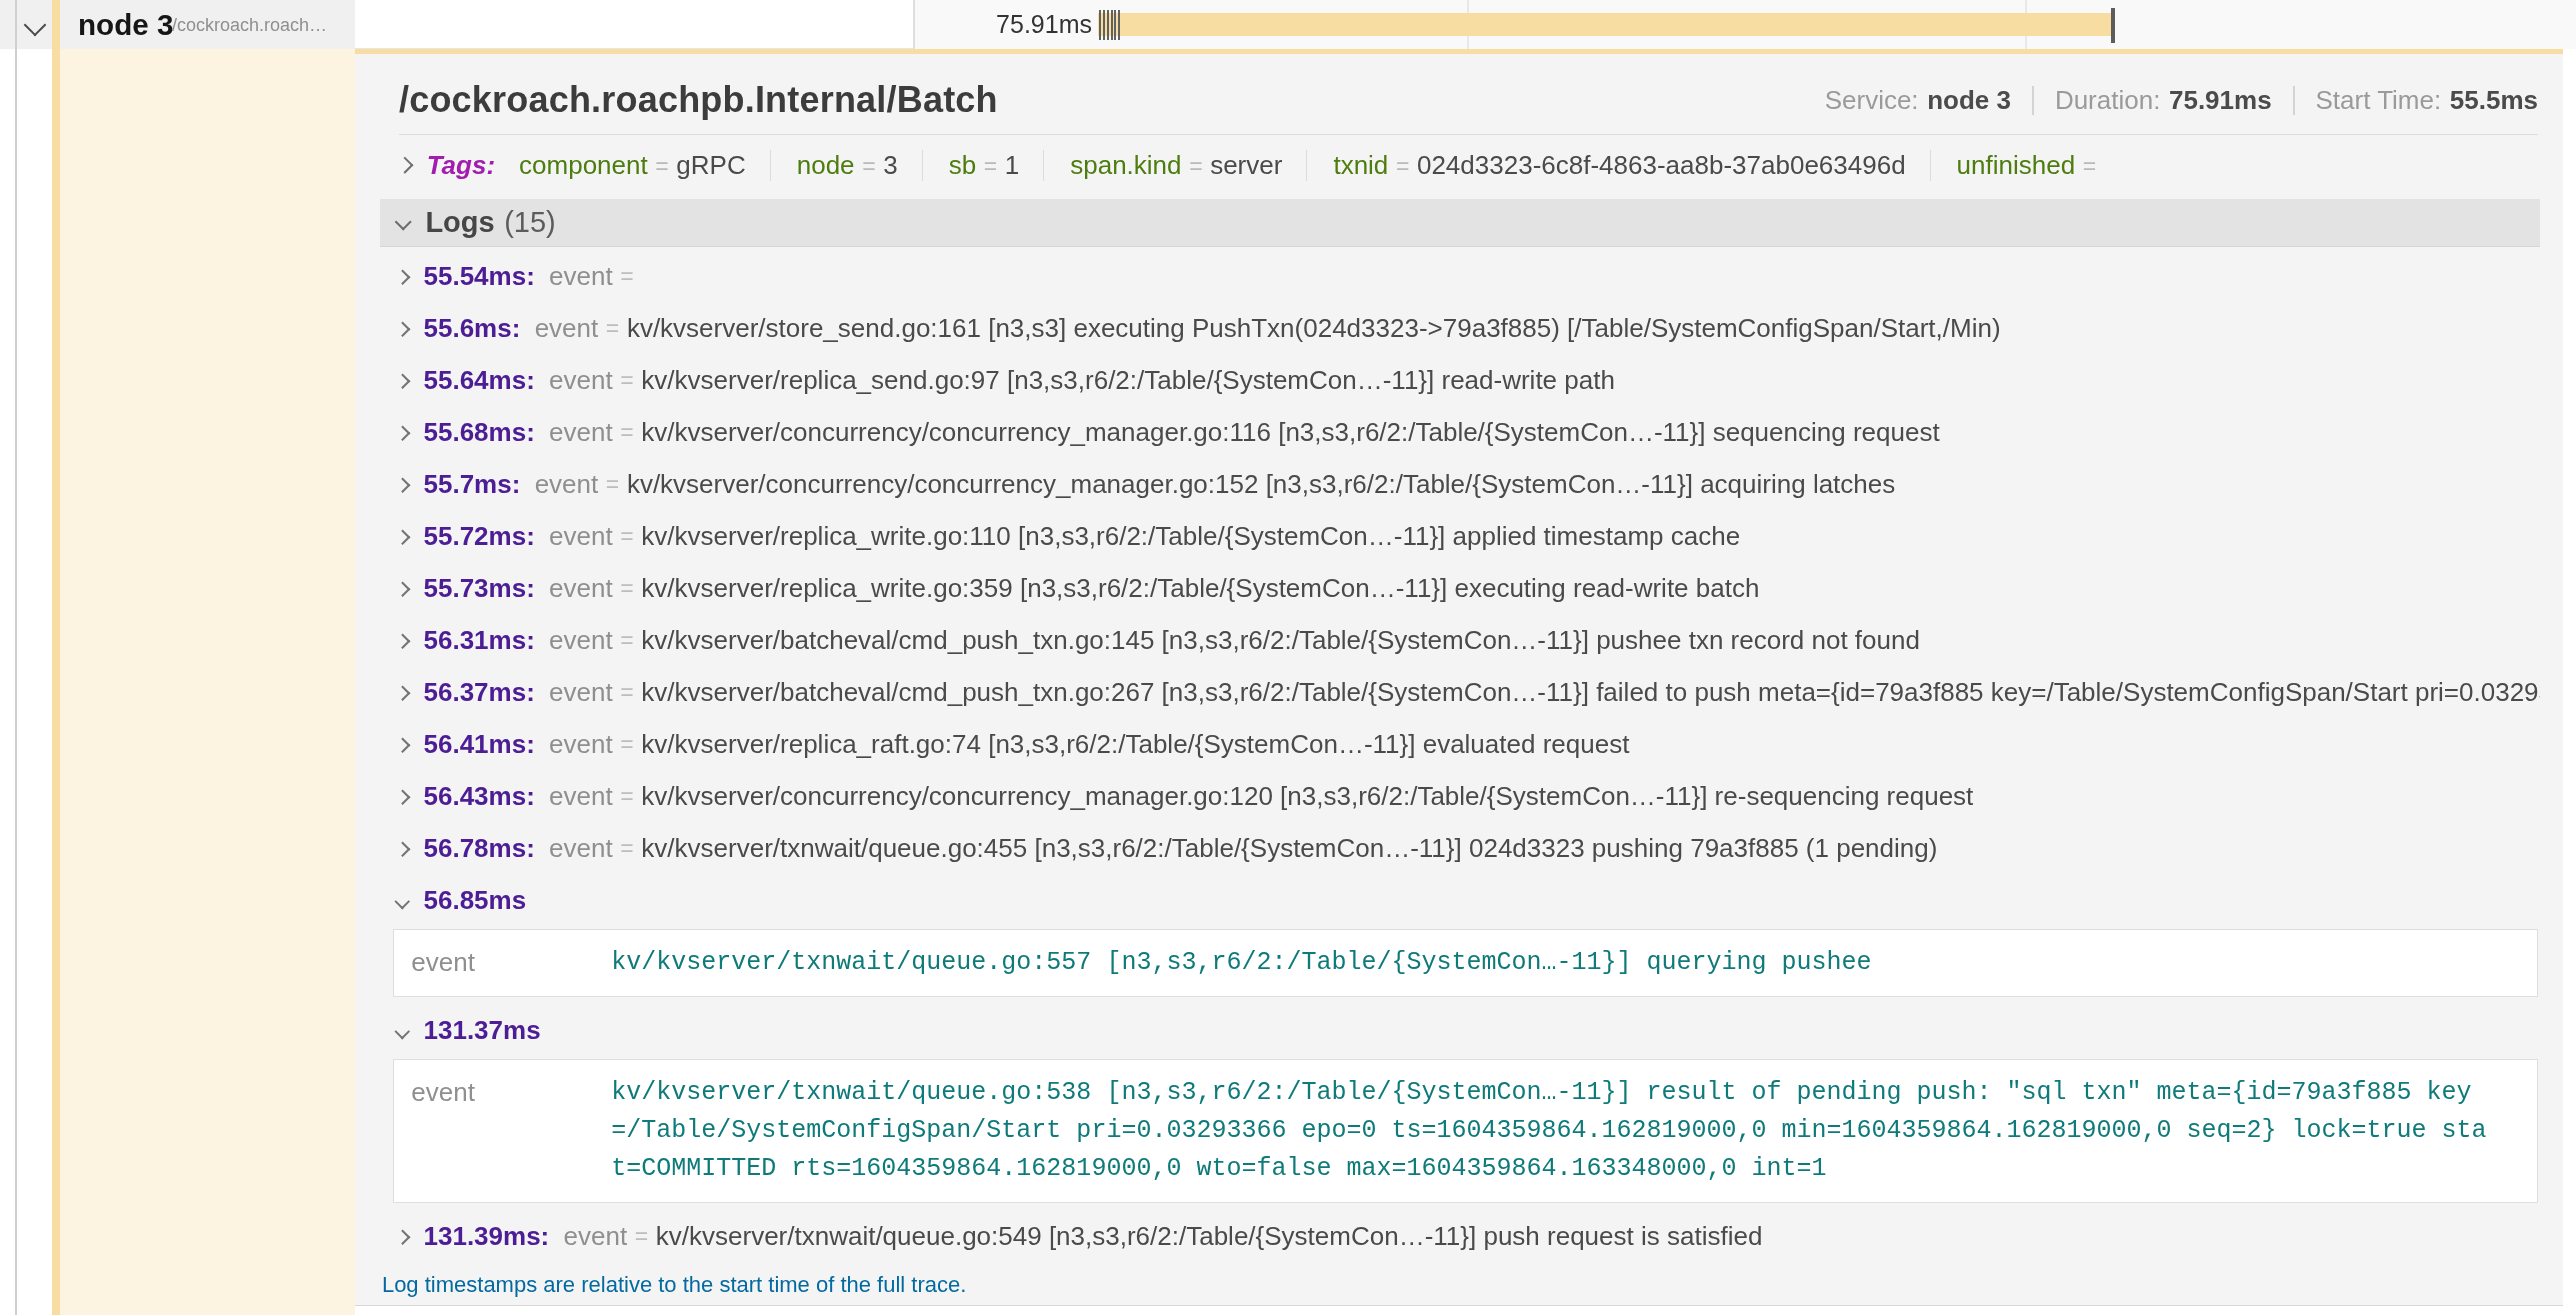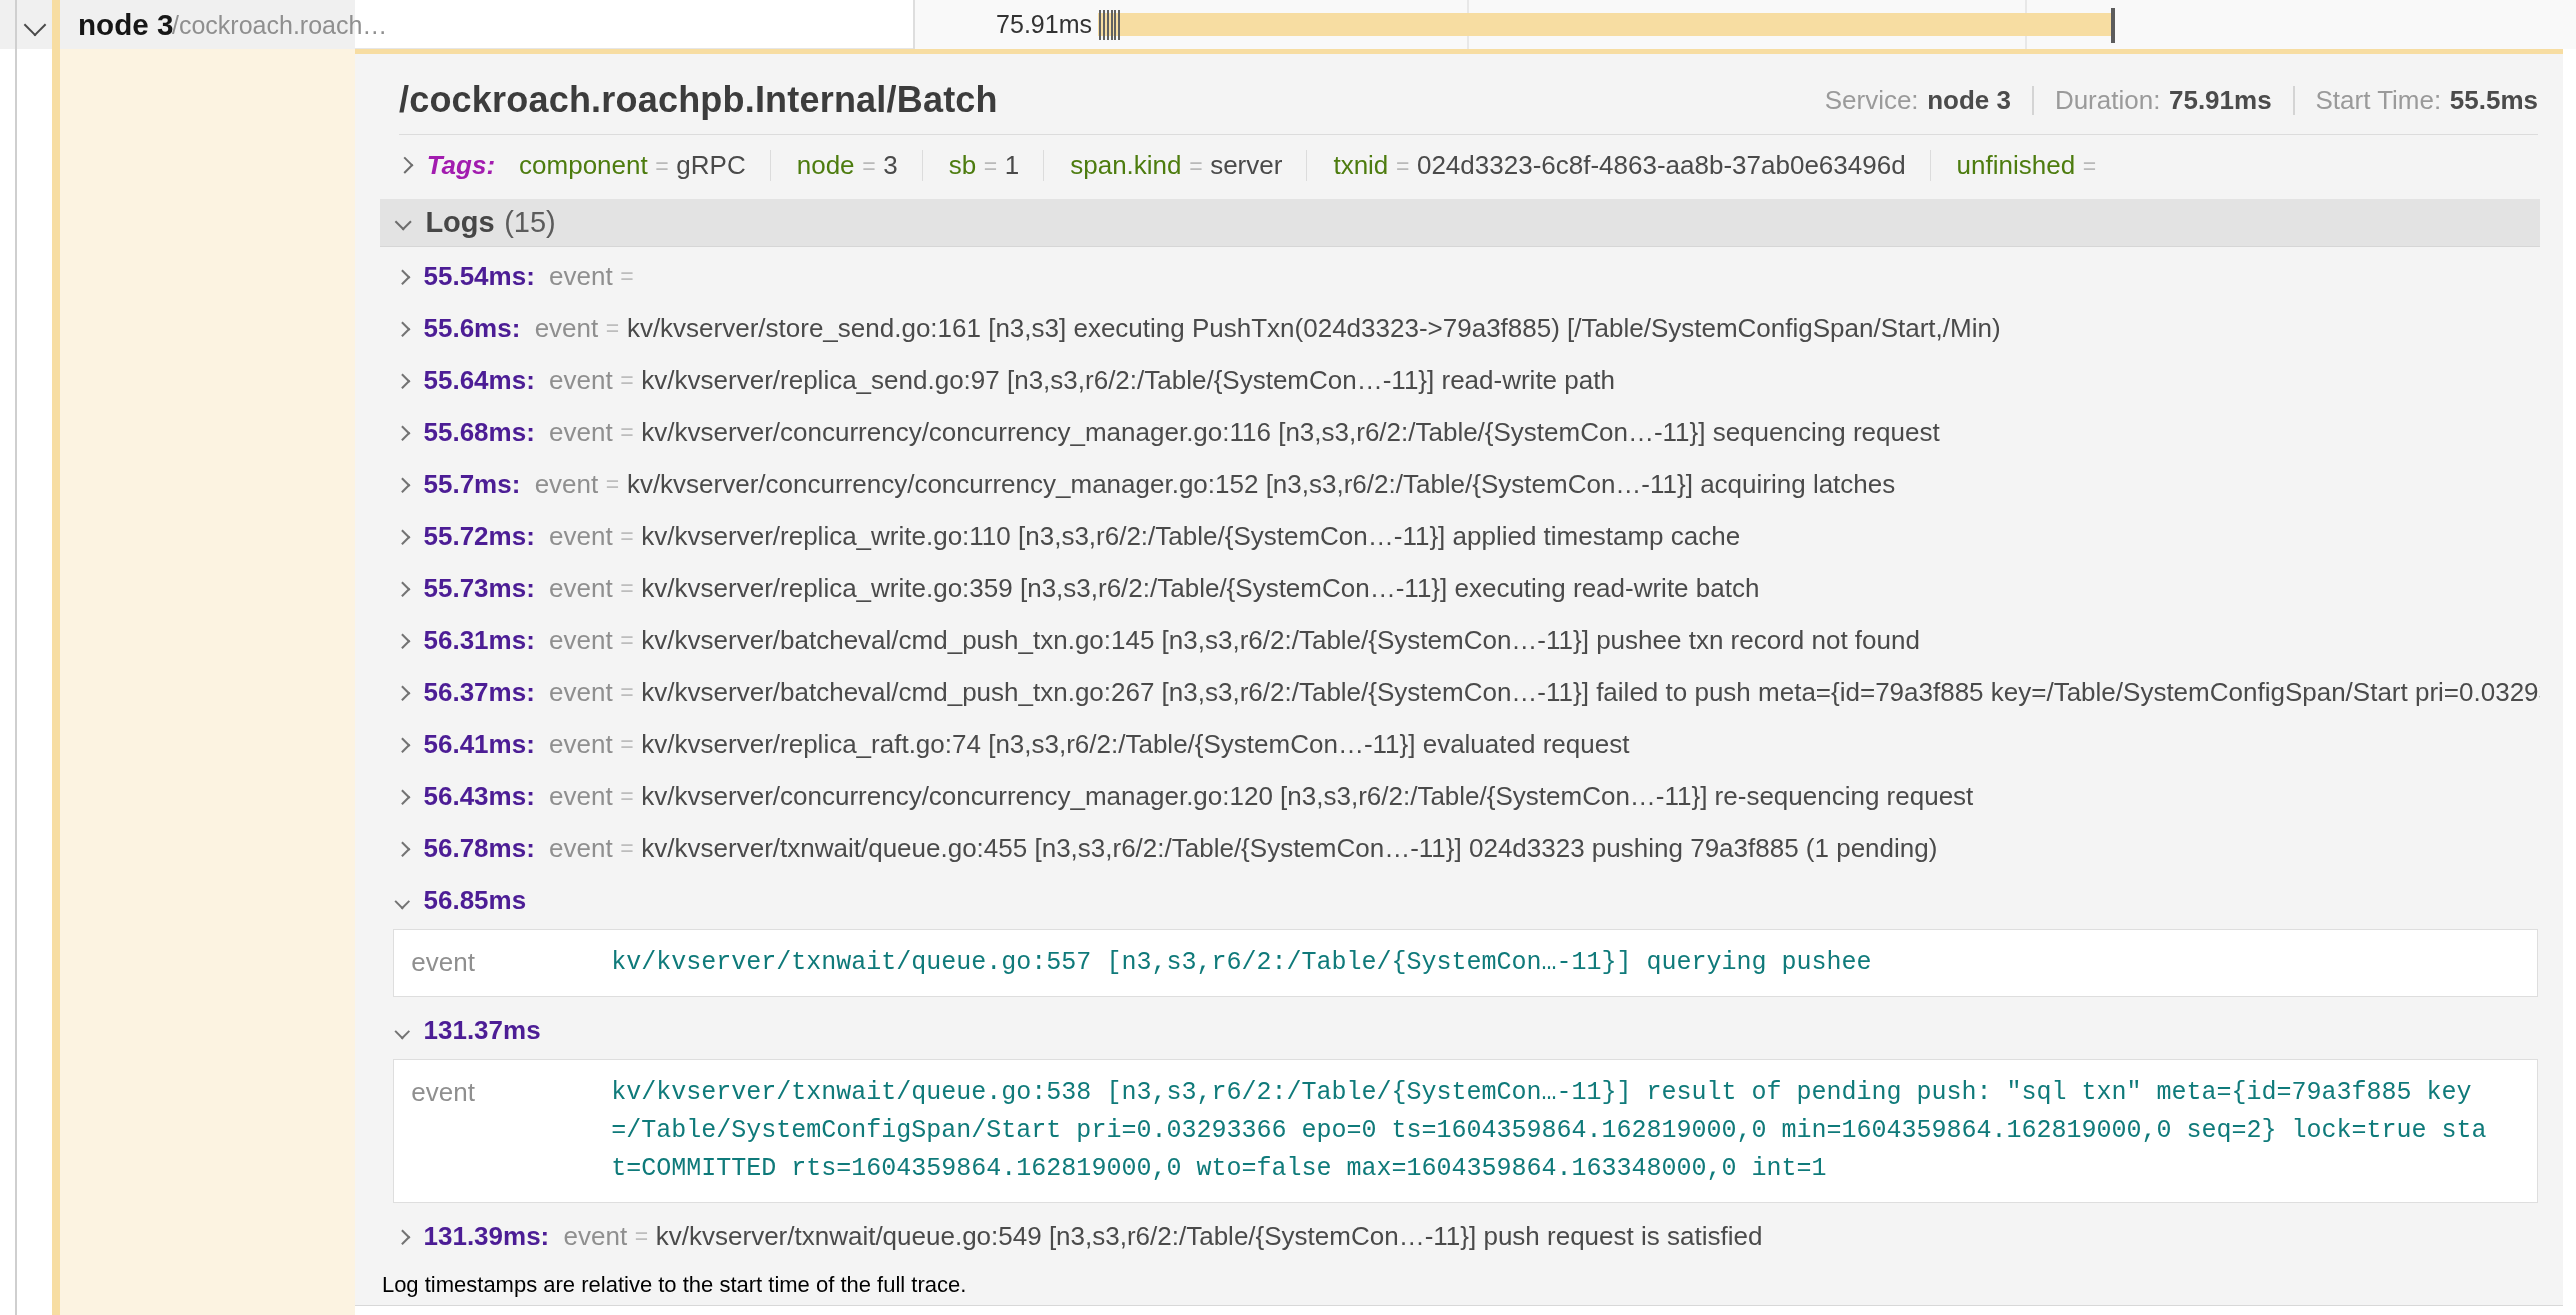--- a/index.html
+++ b/index.html
@@ -17,21 +17,21 @@
 
   
   .topbar { position:absolute; left:0; top:0; width:2576px; height:49px;
             border-bottom:1.9px solid #e6e6e6; background:#fff; z-index:2; }
   .topbar .namecol-bg { position:absolute; left:0; top:0; width:355px; height:49px; background:#f0f0f0; }
   .topbar .tl-bg { position:absolute; left:913px; top:0; width:1663px; height:49px; background:#f9f9f9; }
   .topbar .gridline { position:absolute; top:0; width:1.9px; height:49px; background:#e8e8e8; }
   .topbar .col-divider { position:absolute; left:913px; top:0; width:1.9px; height:49px; background:#dedede; }
   .topbar .row-chev { position:absolute; left:27px; top:17px; }
   .topbar .svc { position:absolute; left:78px; top:0; line-height:49px; font-size:29.6px; font-weight:bold; color:#161616; }
-  .topbar .op  { position:absolute; left:172px; top:0; line-height:51px; font-size:25px; color:#8f8f8f; }
+  .topbar .op  { position:absolute; left:172px; top:0; line-height:51px; font-size:18px; color:#8f8f8f; }
   .topbar .dur { position:absolute; left:915px; top:0; width:177px; text-align:right; line-height:49px; font-size:25px; color:#333; }
   .topbar .bar { position:absolute; left:1098px; top:13.3px; width:1014px; height:23px; background:#f7dda2; }
   .topbar .tick { position:absolute; top:9.5px; width:1.9px; height:30.5px; background:#616161; }
   .topbar .endmark { position:absolute; left:2111px; top:7.6px; width:3.8px; height:35px; background:#5c5c5c; }
 
   
   .left-vline  { position:absolute; left:15.3px; top:0; width:1.9px; height:1316px; background:#cfcfcf; z-index:3; }
   .yellow-band { position:absolute; left:52px; top:0; width:7.6px; height:1316px; background:#f7dda2; z-index:3; }
   .cream-col   { position:absolute; left:60px; top:49px; width:295px; height:1267px; background:#fcf3e1; z-index:1; }
 
@@ -68,21 +68,21 @@
   .lr-key { color:#8f8f8f; }
   .lr-eq  { color:#bdbdbd; margin:0 7.6px; font-size:23px; }
   .lr-val { color:#4a4a4a; }
 
   .event-box { background:#fff; border:1px solid #dedede; margin:1.9px 1.9px 7.6px 13.3px;
                display:flex; padding:14.3px 38px 14.3px 17px; }
   .eb-key { width:200px; flex:none; color:#8f8f8f; font-size:26px; padding-top:2.9px; }
   .eb-val { font-family:"Liberation Mono", monospace; font-size:25px; color:#0f7a7a;
             line-height:38px; word-break:break-all; white-space:pre-wrap; }
 
-  .logs-footer { margin-top:9.5px; padding-left:1.9px; font-size:22px; color:#000000; }
+  .logs-footer { margin-top:9.5px; padding-left:1.9px; font-size:22px; color:#0369a1; }
 </style>
 </head>
 <body>
 
 <div class="topbar">
   <div class="namecol-bg"></div>
   <div class="tl-bg"></div>
   <div class="gridline" style="left:1467px"></div>
   <div class="gridline" style="left:2025px"></div>
   <div class="col-divider"></div>

